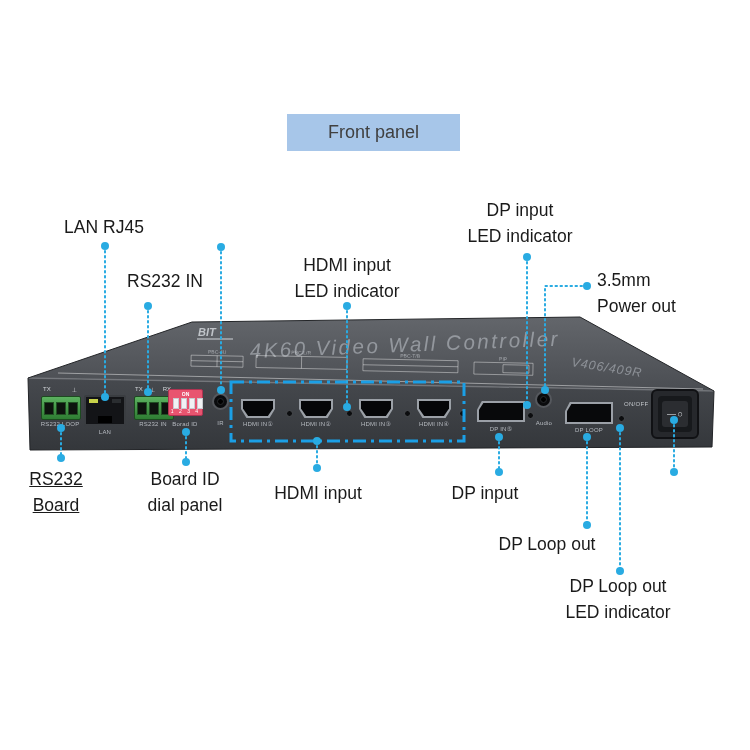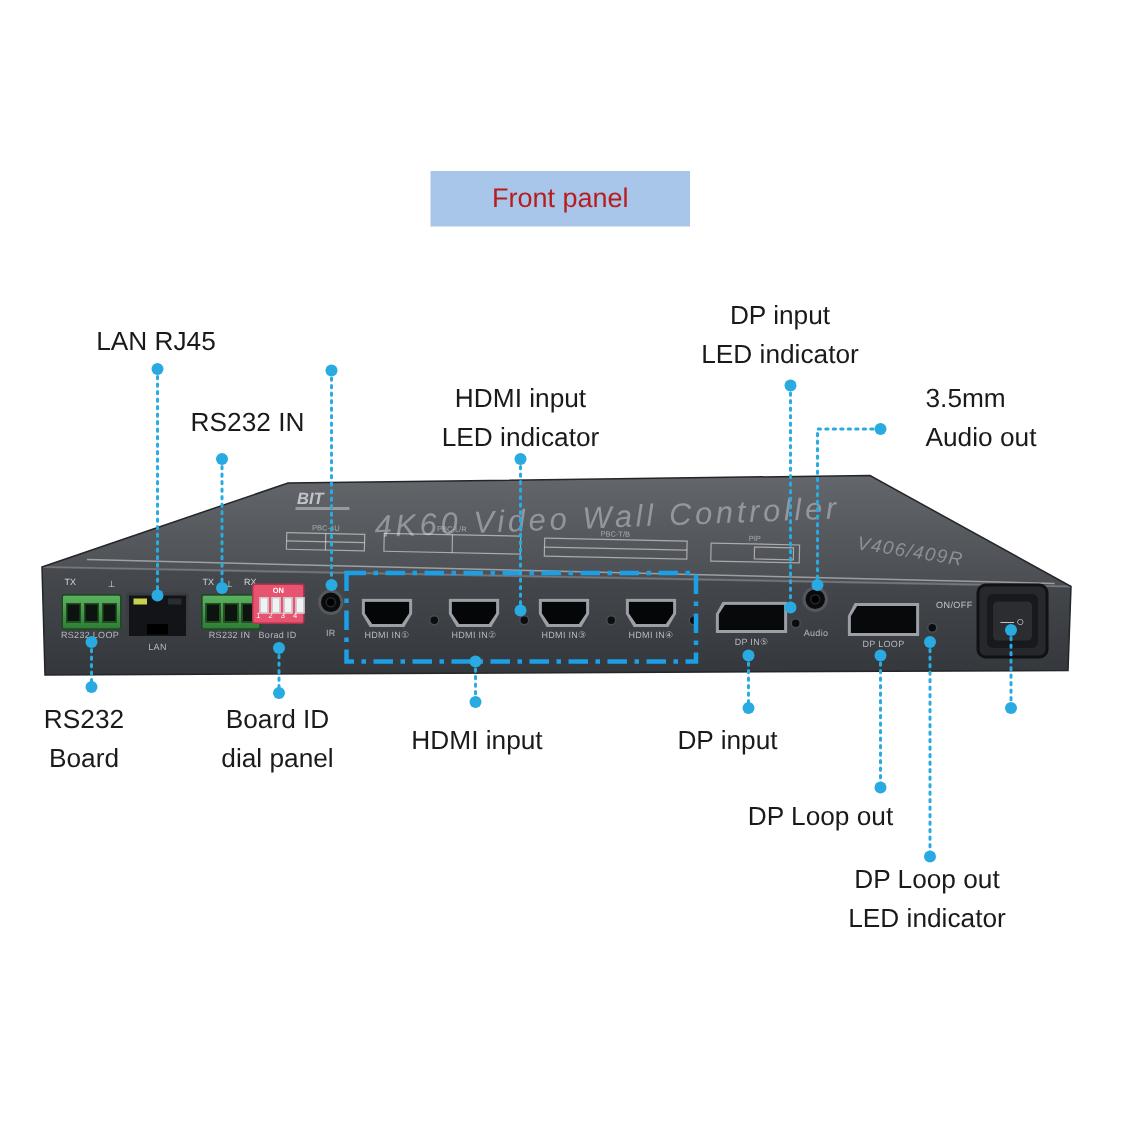--- a/index.html
+++ b/index.html
@@ -1,21 +1,21 @@
 <!DOCTYPE html>
 <html><head>
 <meta charset="utf-8">
 <style>
   html,body{margin:0;padding:0;background:#ffffff;}
   .stage{position:relative;width:750px;height:750px;background:#ffffff;overflow:hidden;
          font-family:"Liberation Sans","DejaVu Sans",sans-serif;}
   
   .title-box{position:absolute;left:287px;top:114px;width:173px;height:37px;
              background:#a7c6e9;display:flex;align-items:center;justify-content:center;
-             font-size:18px;color:#b91c1c;z-index:5;}
+             font-size:18px;color:#404040;z-index:5;}
   
   svg.layer{position:absolute;left:0;top:0;z-index:1;}
   svg.leaders{z-index:4;pointer-events:none;}
   
   .callout{position:absolute;z-index:5;font-size:17.5px;line-height:26px;color:#1a1a1a;
            white-space:nowrap;text-align:center;transform:translateX(-50%);}
   .callout.left-align{transform:none;text-align:left;}
   
   .port,.plabel,.pins{position:absolute;z-index:2;}
   .plabel{font-size:6px;color:#b6bac0;text-align:center;white-space:nowrap;letter-spacing:.2px;}
@@ -246,26 +246,26 @@
   <div class="callout" style="left:347px;top:252px;">
     <div>HDMI input</div>
     <div>LED  indicator</div>
   </div>
 
   <div class="callout" style="left:520px;top:197px;">
     <div>DP input</div>
     <div>LED  indicator</div>
   </div>
 
-  <div class="callout left-align" style="left:597px;top:252px;margin-left:20px;">
+  <div class="callout left-align" style="left:597px;top:267px;">
     <div>3.5mm</div>
-    <div>Audio out</div>
-  </div>
-
-  <div class="callout" style="left:56px;top:466px;">
+    <div>Power out</div>
+  </div>
+
+  <div class="callout" style="left:56px;top:466px;text-decoration:underline;">
     <div>RS232</div>
     <div>Board</div>
   </div>
 
   <div class="callout" style="left:185px;top:466px;">
     <div>Board ID</div>
     <div>dial panel</div>
   </div>
 
   <div class="callout" style="left:318px;top:480px;">HDMI input</div>

